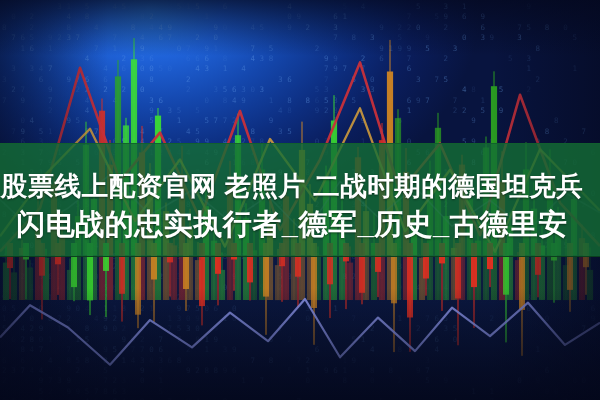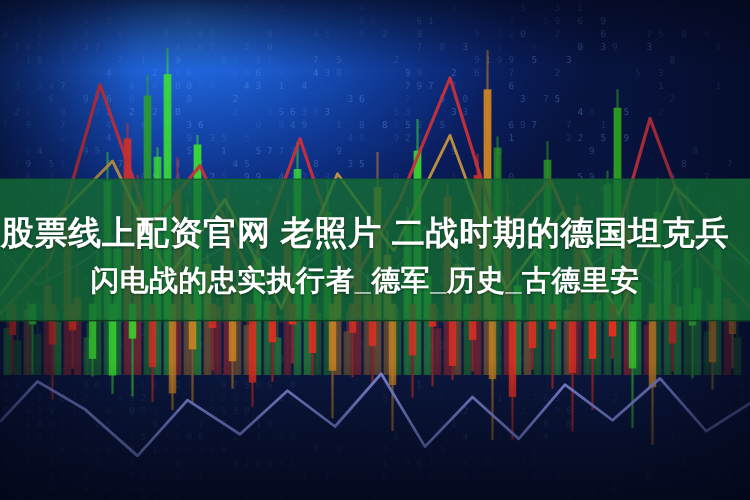--- a/index.html
+++ b/index.html
@@ -39,21 +39,21 @@
     position:absolute;left:0;right:16px;top:143px;height:124px;
     display:flex;flex-direction:column;align-items:center;justify-content:center;
     gap:4px;
   }
   .cap-line{
     color:#fff;font-weight:700;font-size:26px;line-height:34px;
     letter-spacing:.5px;white-space:nowrap;
     text-shadow:0 1px 2px rgba(0,0,0,.45);
   }
   #cap-line-1{font-size:26.5px;}
-  #cap-line-2{font-size:23px;}
+  #cap-line-2{font-size:29px;}
   svg{display:block;}
 </style>
 </head>
 <body>
 
 <div id="stage">
 
   <div class="layer" id="bg-base"></div>
 
   <svg class="layer" id="digits" width="600" height="400" viewBox="0 0 600 400" aria-hidden="true">

